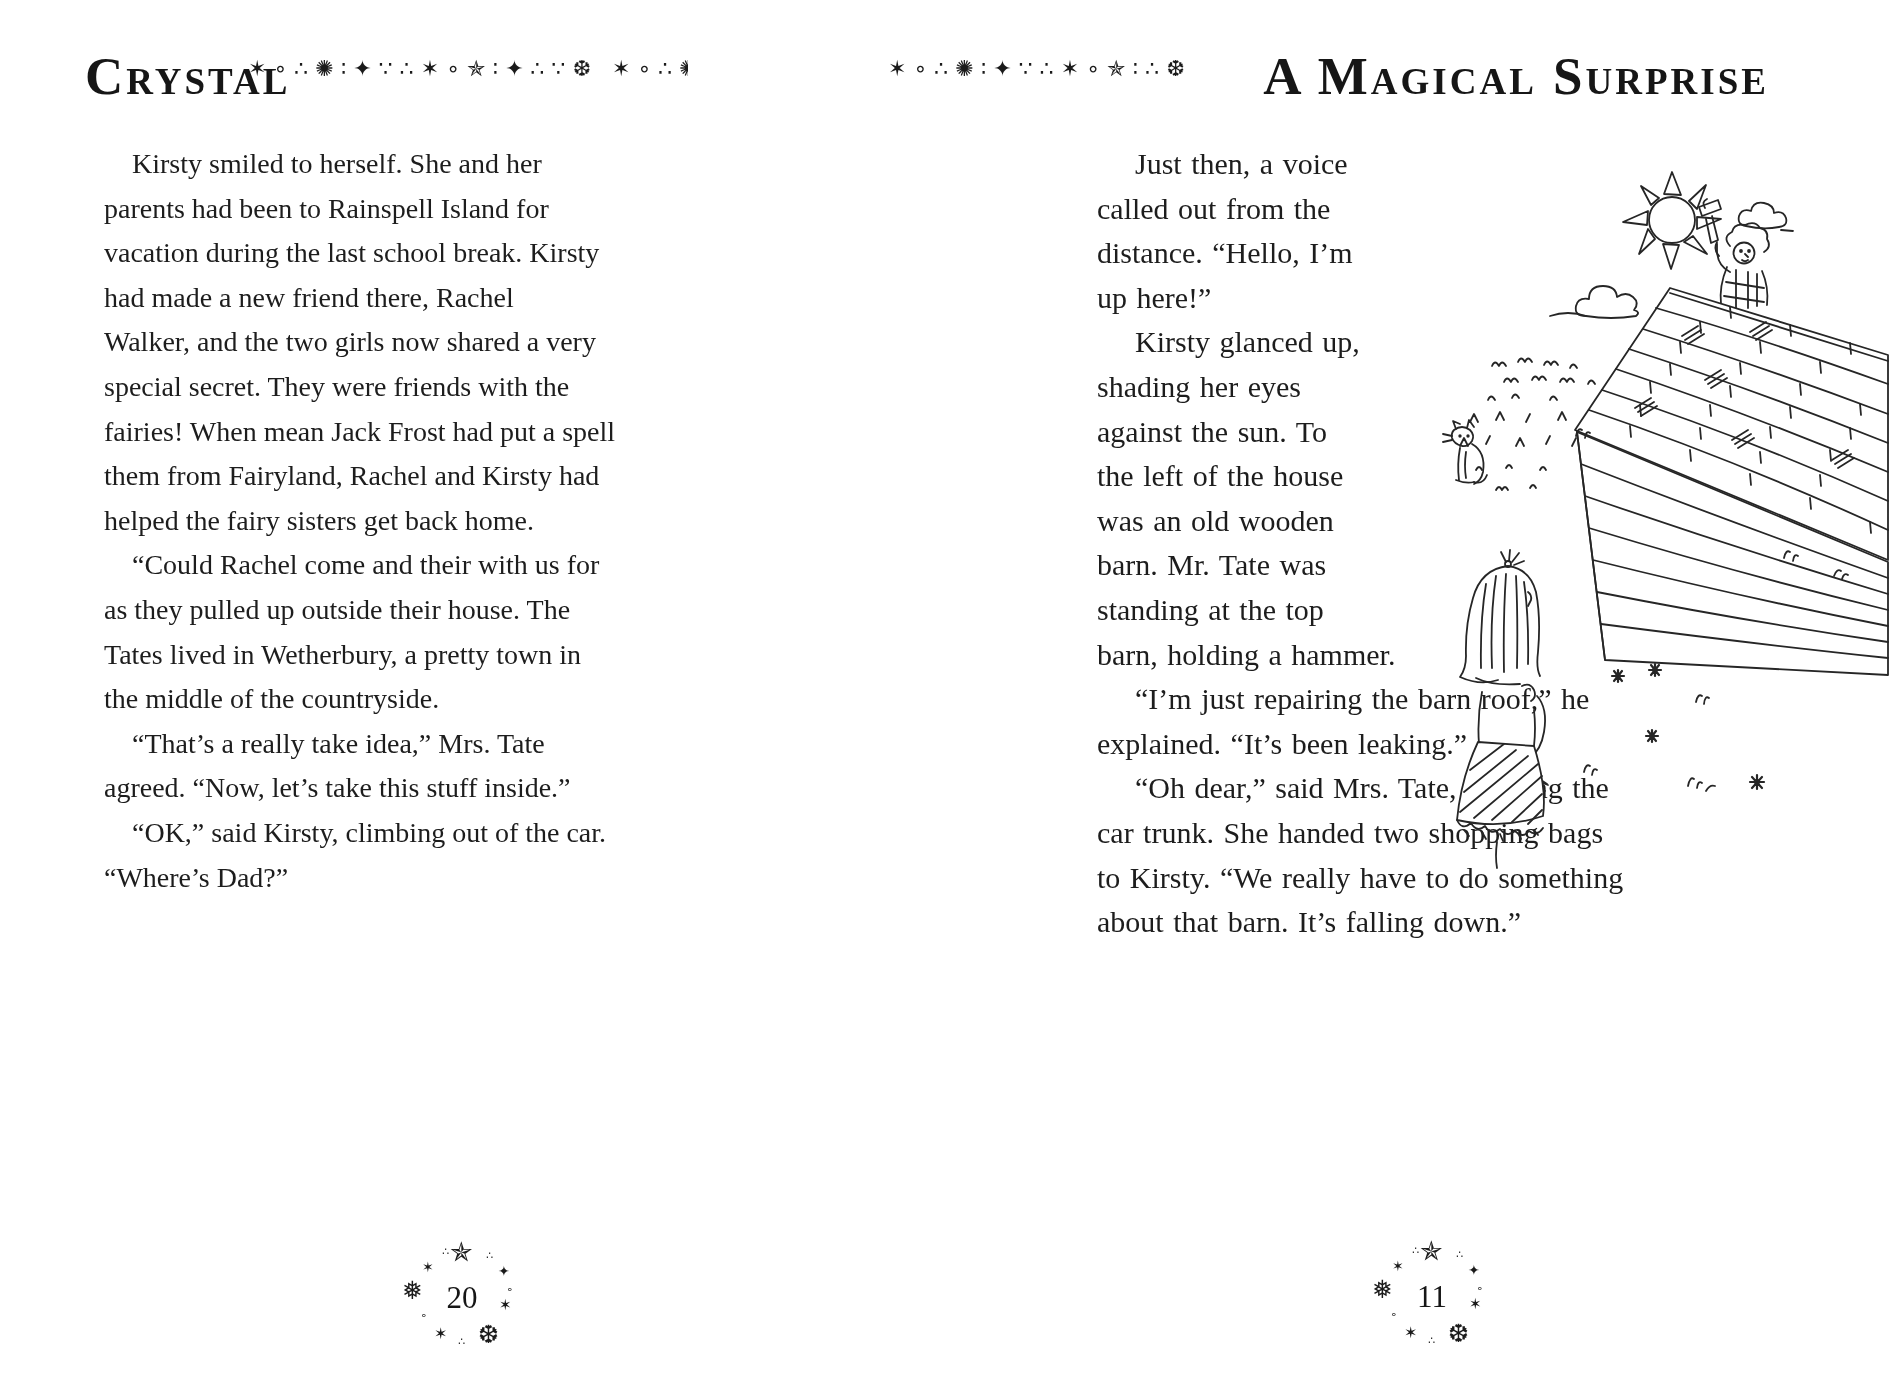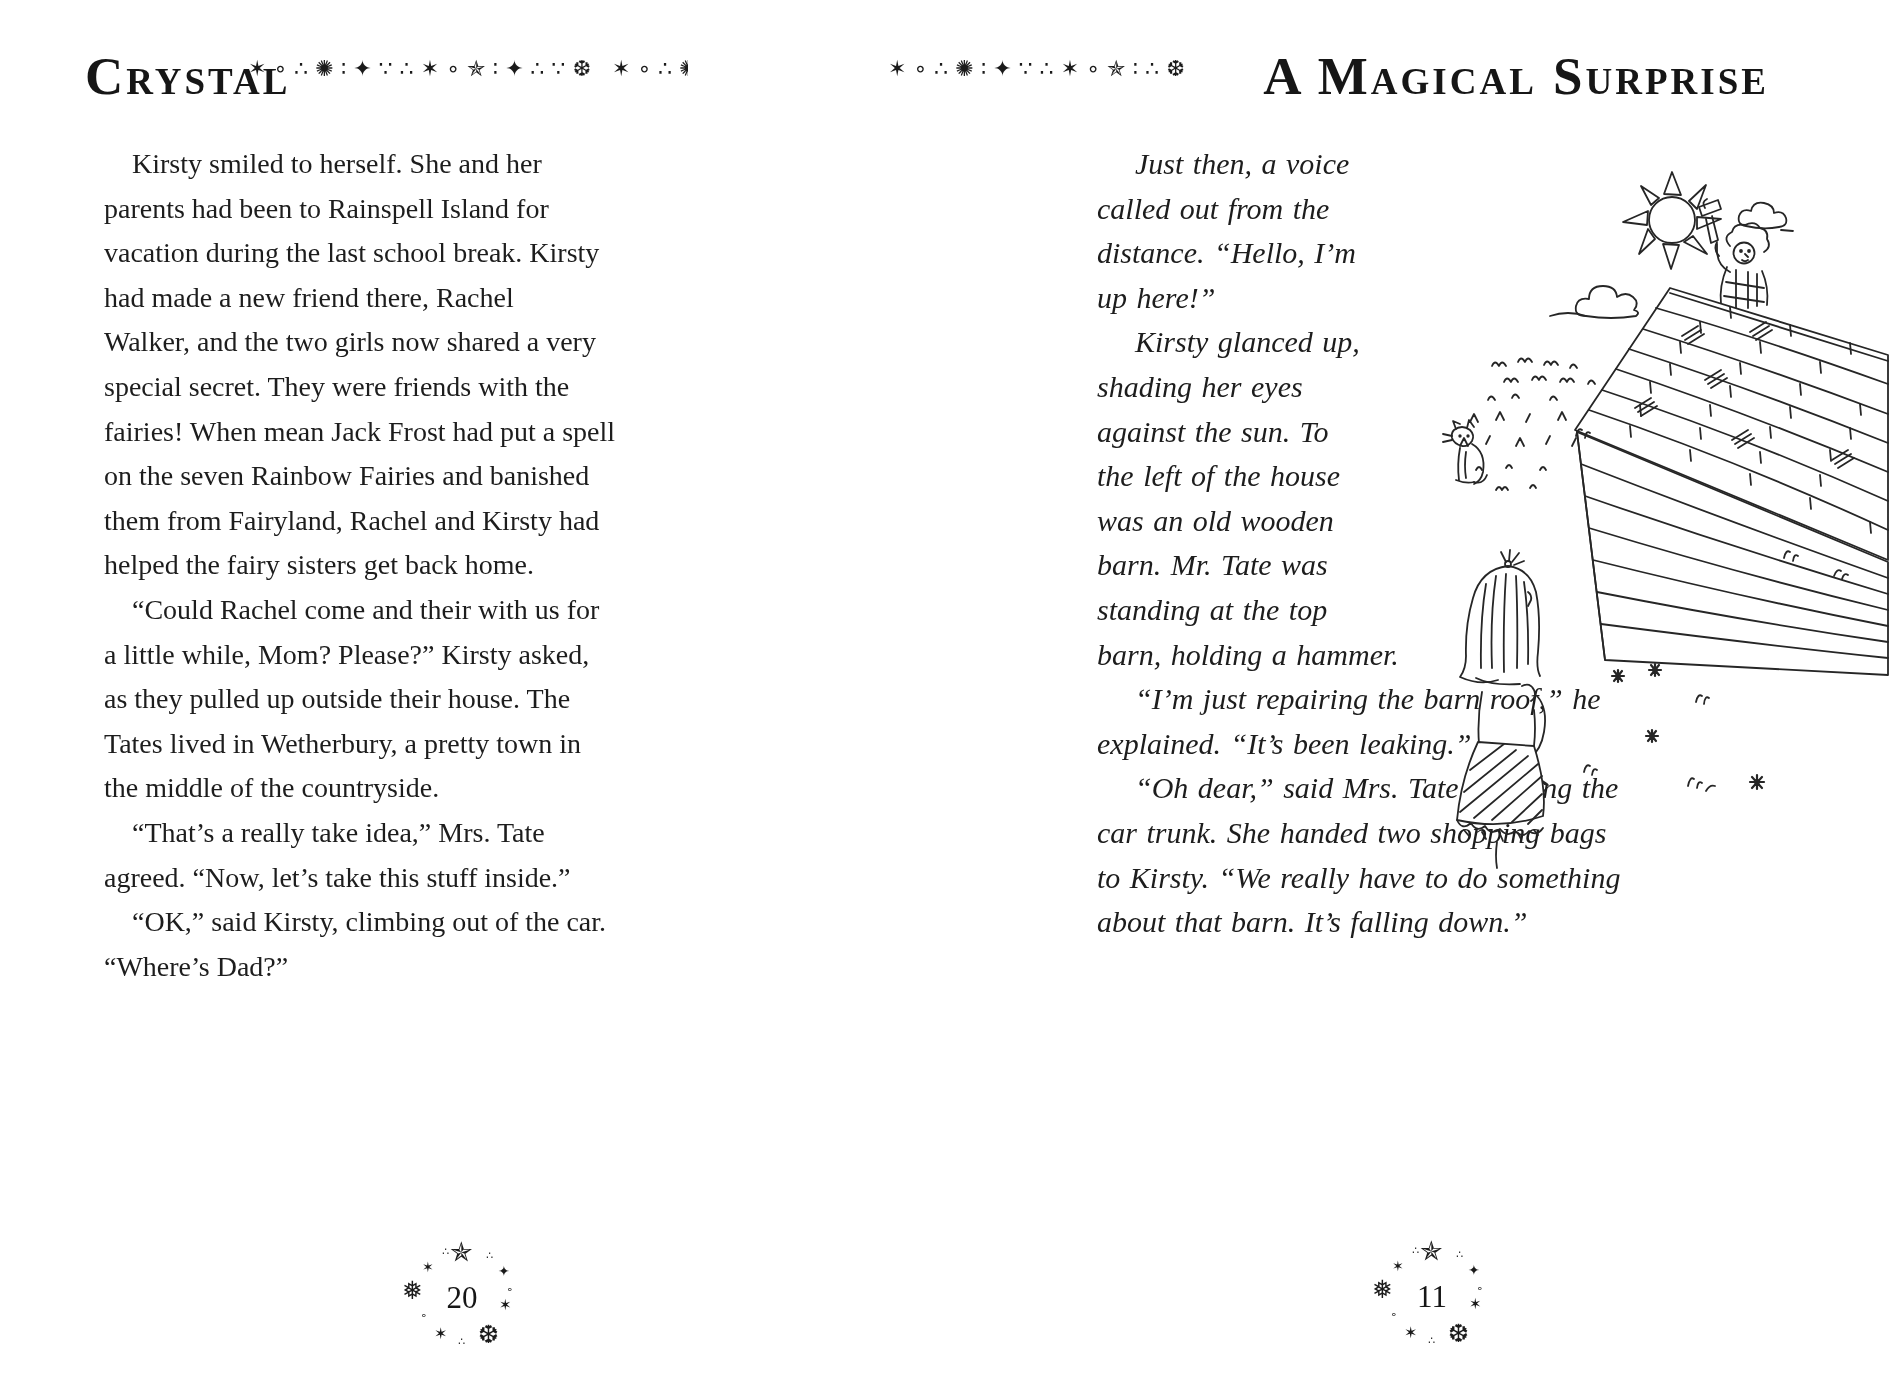--- a/index.html
+++ b/index.html
@@ -32,21 +32,21 @@
     letter-spacing:7px;
     color:#1a1a1a;
     white-space:nowrap;
     overflow:hidden;
   }
   #left-ornaments{left:248px;width:440px;}
   #right-ornaments{left:888px;width:512px;}
   
   .body-text{position:absolute;top:142px;}
   #left-body{left:85px;width:640px;font-size:28px;}
-  #right-body{left:1078px;width:690px;font-size:30px;word-spacing:2px;font-style:italic;}
+  #right-body{left:1078px;width:690px;font-size:30px;word-spacing:2px;}
   .body-text div{
     white-space:pre;
     line-height:44.6px;
     height:44.6px;
     margin-left:19px;
   }
   
   .medallion{position:absolute;width:124px;height:124px;}
   #medallion-left{left:400px;top:1236px;}
   #medallion-right{left:1370px;top:1235px;}
@@ -87,25 +87,23 @@
   <div id="left-ornaments" class="ornament-row">✶∘∴✺∶✦∵∴✶∘✯∶✦∴∵❆ ✶∘∴✺∶✦∵∴✶</div>
 
   <div id="left-body" class="body-text">
       <div>    Kirsty smiled to herself. She and her</div>
       <div>parents had been to Rainspell Island for</div>
       <div>vacation during the last school break. Kirsty</div>
       <div>had made a new friend there, Rachel</div>
       <div>Walker, and the two girls now shared a very</div>
       <div>special secret. They were friends with the</div>
       <div>fairies! When mean Jack Frost had put a spell</div>
-      <div>on the seven Rainbow Fairies and banished</div>
       <div>them from Fairyland, Rachel and Kirsty had</div>
       <div>helped the fairy sisters get back home.</div>
       <div>    “Could Rachel come and their with us for</div>
-      <div>a little while, Mom? Please?” Kirsty asked,</div>
       <div>as they pulled up outside their house. The</div>
       <div>Tates lived in Wetherbury, a pretty town in</div>
       <div>the middle of the countryside.</div>
       <div>    “That’s a really take idea,” Mrs. Tate</div>
       <div>agreed. “Now, let’s take this stuff inside.”</div>
       <div>    “OK,” said Kirsty, climbing out of the car.</div>
       <div>“Where’s Dad?”</div>
     </div>
 
   <div id="medallion-left" class="medallion">

